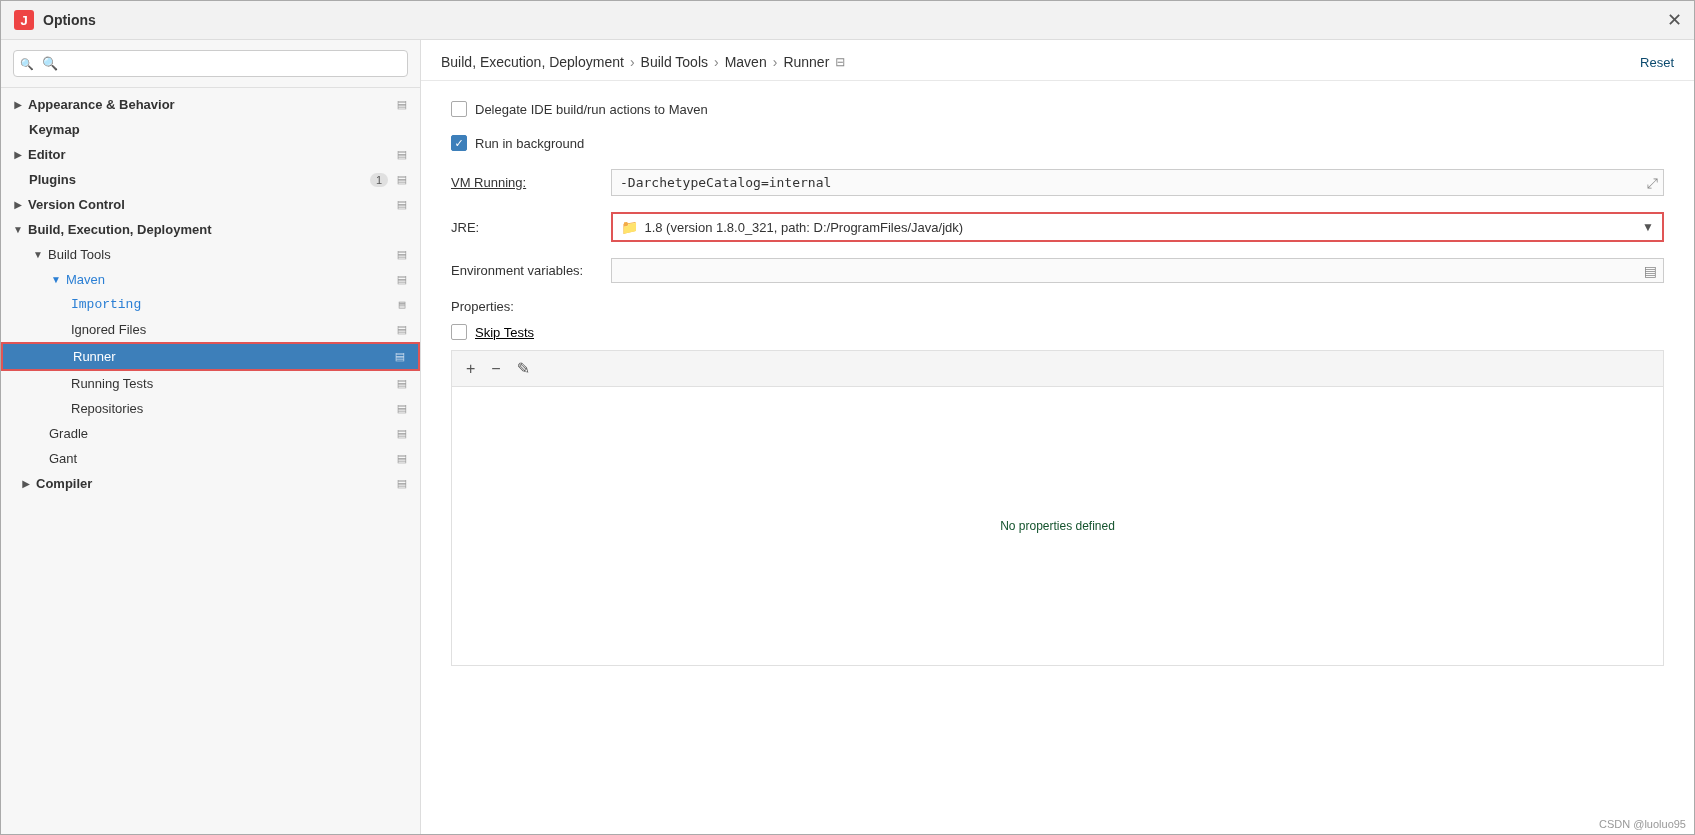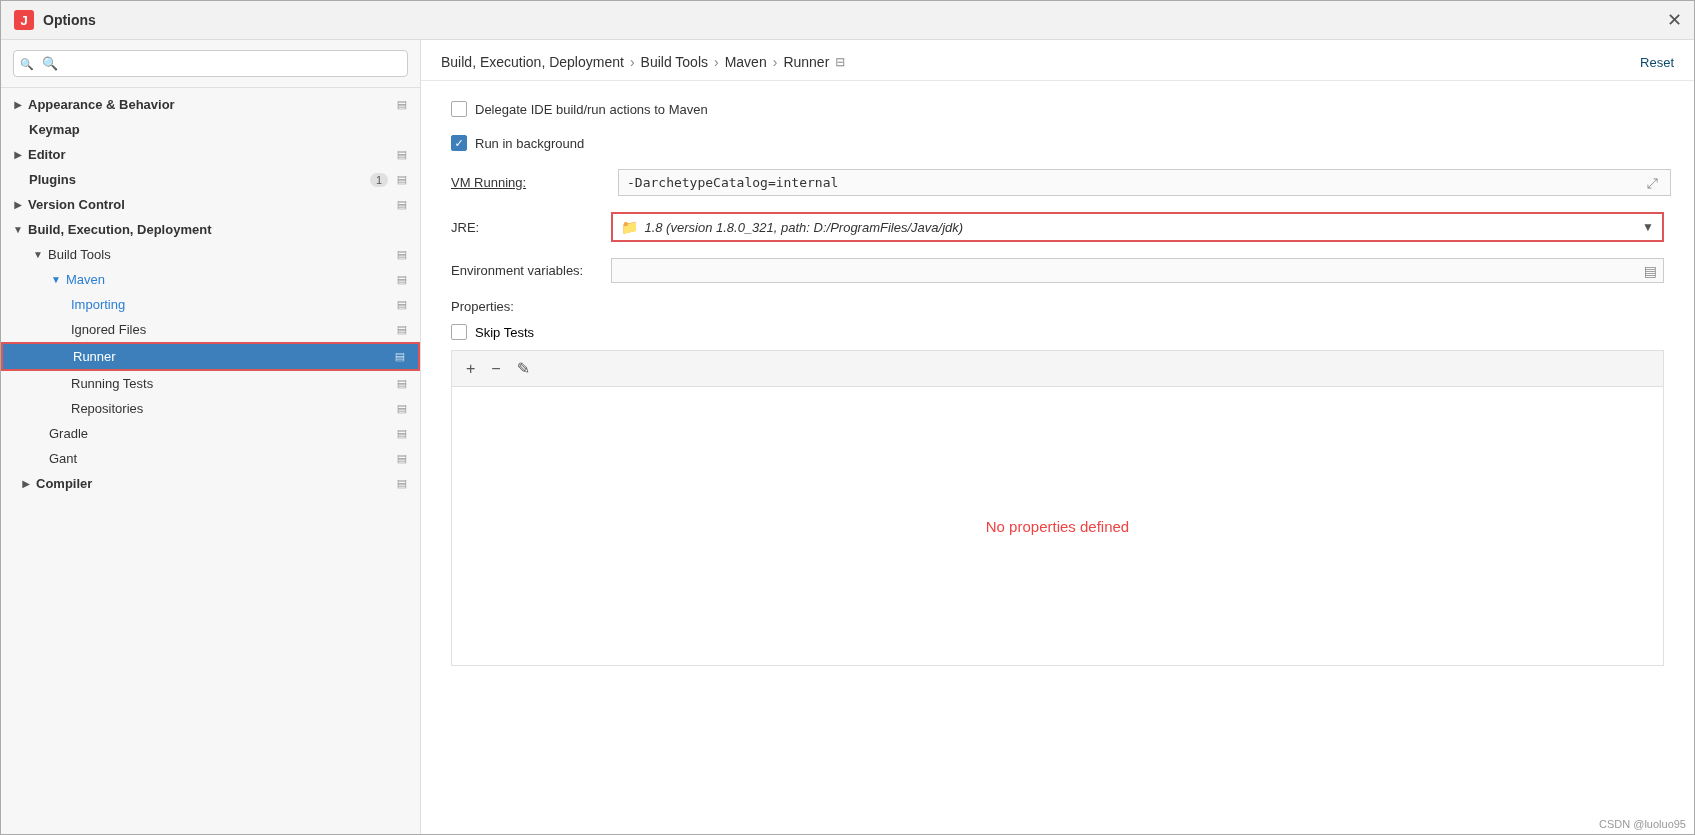--- a/index.html
+++ b/index.html
@@ -239,21 +239,20 @@
     }
     .text-input {
       width: 100%;
       padding: 5px 30px 5px 8px;
       border: 1px solid #ccc;
       background: #fafafa;
       font-size: 13px;
       color: #333;
       outline: none;
       font-family: "Consolas", monospace;
-      margin-left: 7px;
     }
     .text-input-expand {
       position: absolute;
       right: 6px;
       top: 50%;
       transform: translateY(-50%);
       color: #888;
       font-size: 14px;
     }
     .jre-wrapper {
@@ -265,21 +264,20 @@
       align-items: center;
       padding: 5px 30px 5px 8px;
     }
     .jre-folder-icon {
       margin-right: 6px;
       font-size: 14px;
     }
     .jre-text {
       font-size: 13px;
       color: #333;
-      font-style: italic;
     }
     .jre-arrow {
       position: absolute;
       right: 8px;
       top: 50%;
       transform: translateY(-50%);
       color: #555;
       font-size: 12px;
     }
     .env-input-wrapper {
@@ -310,20 +308,21 @@
     .properties-header {
       font-size: 13px;
       color: #333;
       margin-bottom: 10px;
     }
     .properties-checkbox-row {
       display: flex;
       align-items: center;
       gap: 8px;
       margin-bottom: 10px;
+      text-decoration: underline;
     }
     .properties-toolbar {
       display: flex;
       align-items: center;
       gap: 8px;
       padding: 6px 10px;
       background: #f5f5f5;
       border: 1px solid #e0e0e0;
       border-bottom: none;
     }
@@ -337,22 +336,22 @@
     }
     .properties-table {
       border: 1px solid #e0e0e0;
       min-height: 280px;
       display: flex;
       align-items: center;
       justify-content: center;
       background: #fff;
     }
     .no-properties-text {
-      color: #ef4444;
-      font-size: 15px;
+      color: #14532d;
+      font-size: 12px;
     }
     .watermark {
       text-align: right;
       padding: 4px 8px;
       font-size: 11px;
       color: #999;
     }
   </style>
 </head>
 <body>
@@ -418,21 +417,21 @@
           <span class="item-label">Build Tools</span>
           <span class="item-icon-right">▤</span>
         </div>
 
         <div class="nav-item indent-2 blue" style="padding-left:48px;">
           <span class="chevron" style="color:#2b7fd4;">▼</span>
           <span class="item-label" style="color:#2b7fd4;">Maven</span>
           <span class="item-icon-right">▤</span>
         </div>
 
-        <div class="nav-item indent-3" style="padding-left:70px;">
+        <div class="nav-item indent-3" style="padding-left:70px;font-family:Liberation Mono, monospace;">
           <span class="item-label" style="color:#2b7fd4;">Importing</span>
           <span class="item-icon-right">▤</span>
         </div>
 
         <div class="nav-item indent-3" style="padding-left:70px;">
           <span class="item-label">Ignored Files</span>
           <span class="item-icon-right">▤</span>
         </div>
 
         <div class="nav-item indent-3 active" style="padding-left:70px; border: 2px solid #e05555;">

